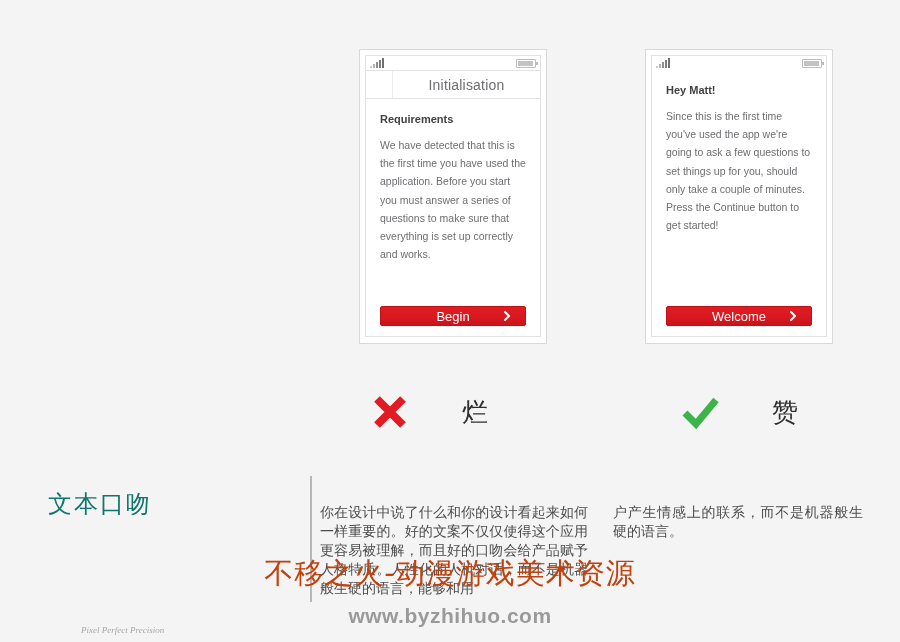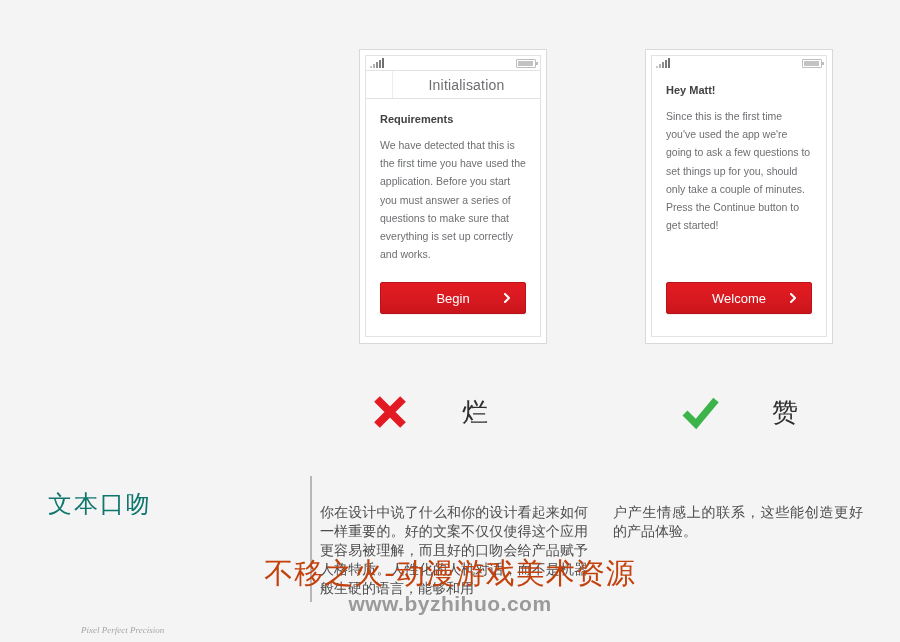--- a/index.html
+++ b/index.html
@@ -135,22 +135,22 @@
     color: #414042;
   }
   .screen p {
     margin: 0;
     font-size: 10.5px;
     line-height: 18.2px;
     color: #6d6e71;
   }
   .cta {
     margin-top: auto;
-    margin-bottom: 14px;
-    height: 32px;
+    margin-bottom: 2px;
+    height: 20px;
     background: linear-gradient(#e21c21, #d71920 58%, #c8141a);
     border: 1px solid #bb1219;
     border-radius: 2px;
     box-sizing: border-box;
     display: flex;
     align-items: center;
     justify-content: center;
     position: relative;
     color: #ffffff;
     box-shadow: 0 1px 0 rgba(0,0,0,.06);
@@ -228,21 +228,21 @@
     color: #c2410c;
     letter-spacing: 1px;
     line-height: 1.05;
   }
   .watermark .wm-url {
     font-family: "Liberation Sans", sans-serif;
     font-weight: bold;
     font-size: 21px;
     color: #9a9a9a;
     letter-spacing: .5px;
-    margin-top: 4px;
+    margin-top: 16px;
   }
 
   
   .footer-left {
     position: absolute;
     left: 45px;
     top: 625px;
     font-size: 9px;
     font-style: italic;
     color: #a6a6a6;
@@ -337,21 +337,21 @@
   <div class="verdict good">
     <svg class="mark" viewBox="0 0 40 40">
       <polyline points="5,21 16,32 36,8" fill="none" stroke="#3cb44a" stroke-width="7" stroke-linecap="butt" stroke-linejoin="miter"></polyline>
     </svg>
     <span class="cn">赞</span>
   </div>
 
   <div class="section-heading">文本口吻</div>
   <div class="vrule"></div>
   <div class="cn-col left">你在设计中说了什么和你的设计看起来如何一样重要的。好的文案不仅仅使得这个应用更容易被理解，而且好的口吻会给产品赋予人格特质。人性化的人机对话，而不是机器般生硬的语言，能够和用</div>
-  <div class="cn-col right">户产生情感上的联系，这些能创造更好的产品体验。</div>
+  <div class="cn-col right">户产生情感上的联系，而不是机器般生硬的语言。</div>
 
   <div class="watermark">
     <div class="wm-cn">不移之火-动漫游戏美术资源</div>
     <div class="wm-url">www.byzhihuo.com</div>
   </div>
 
   <div class="footer-left">Pixel Perfect Precision</div>
   <div class="footer-right">10</div>
 
 </div>

